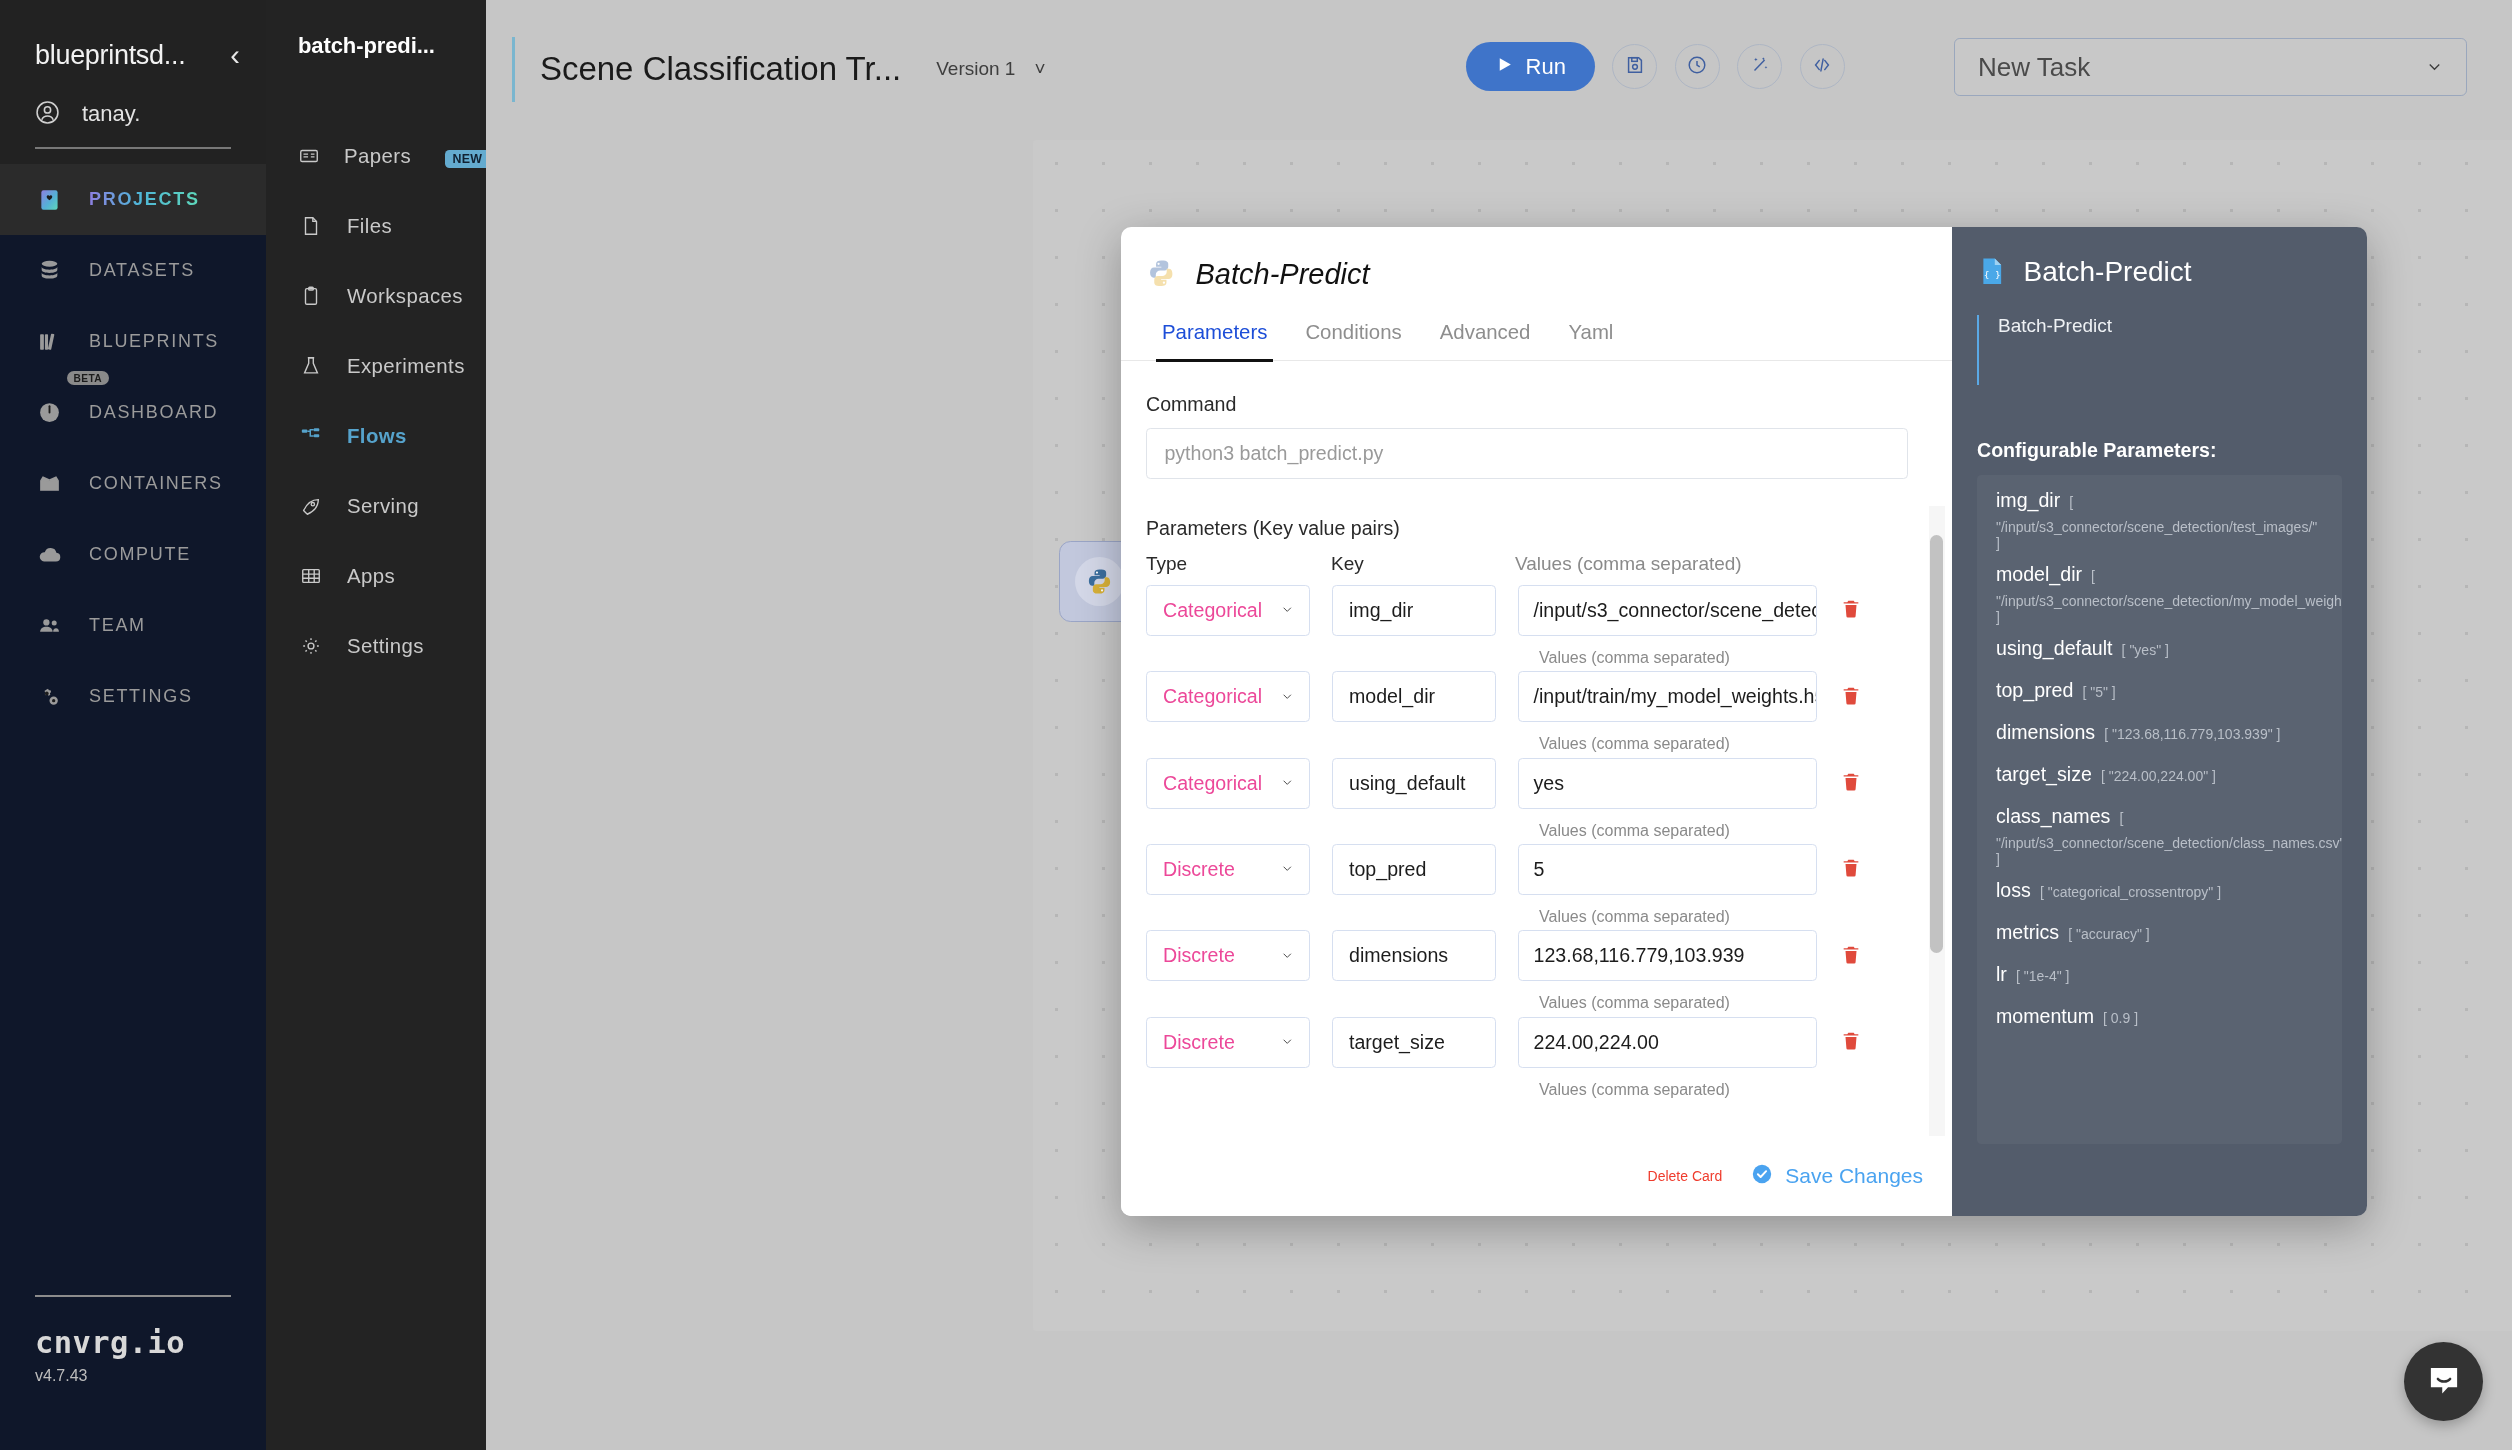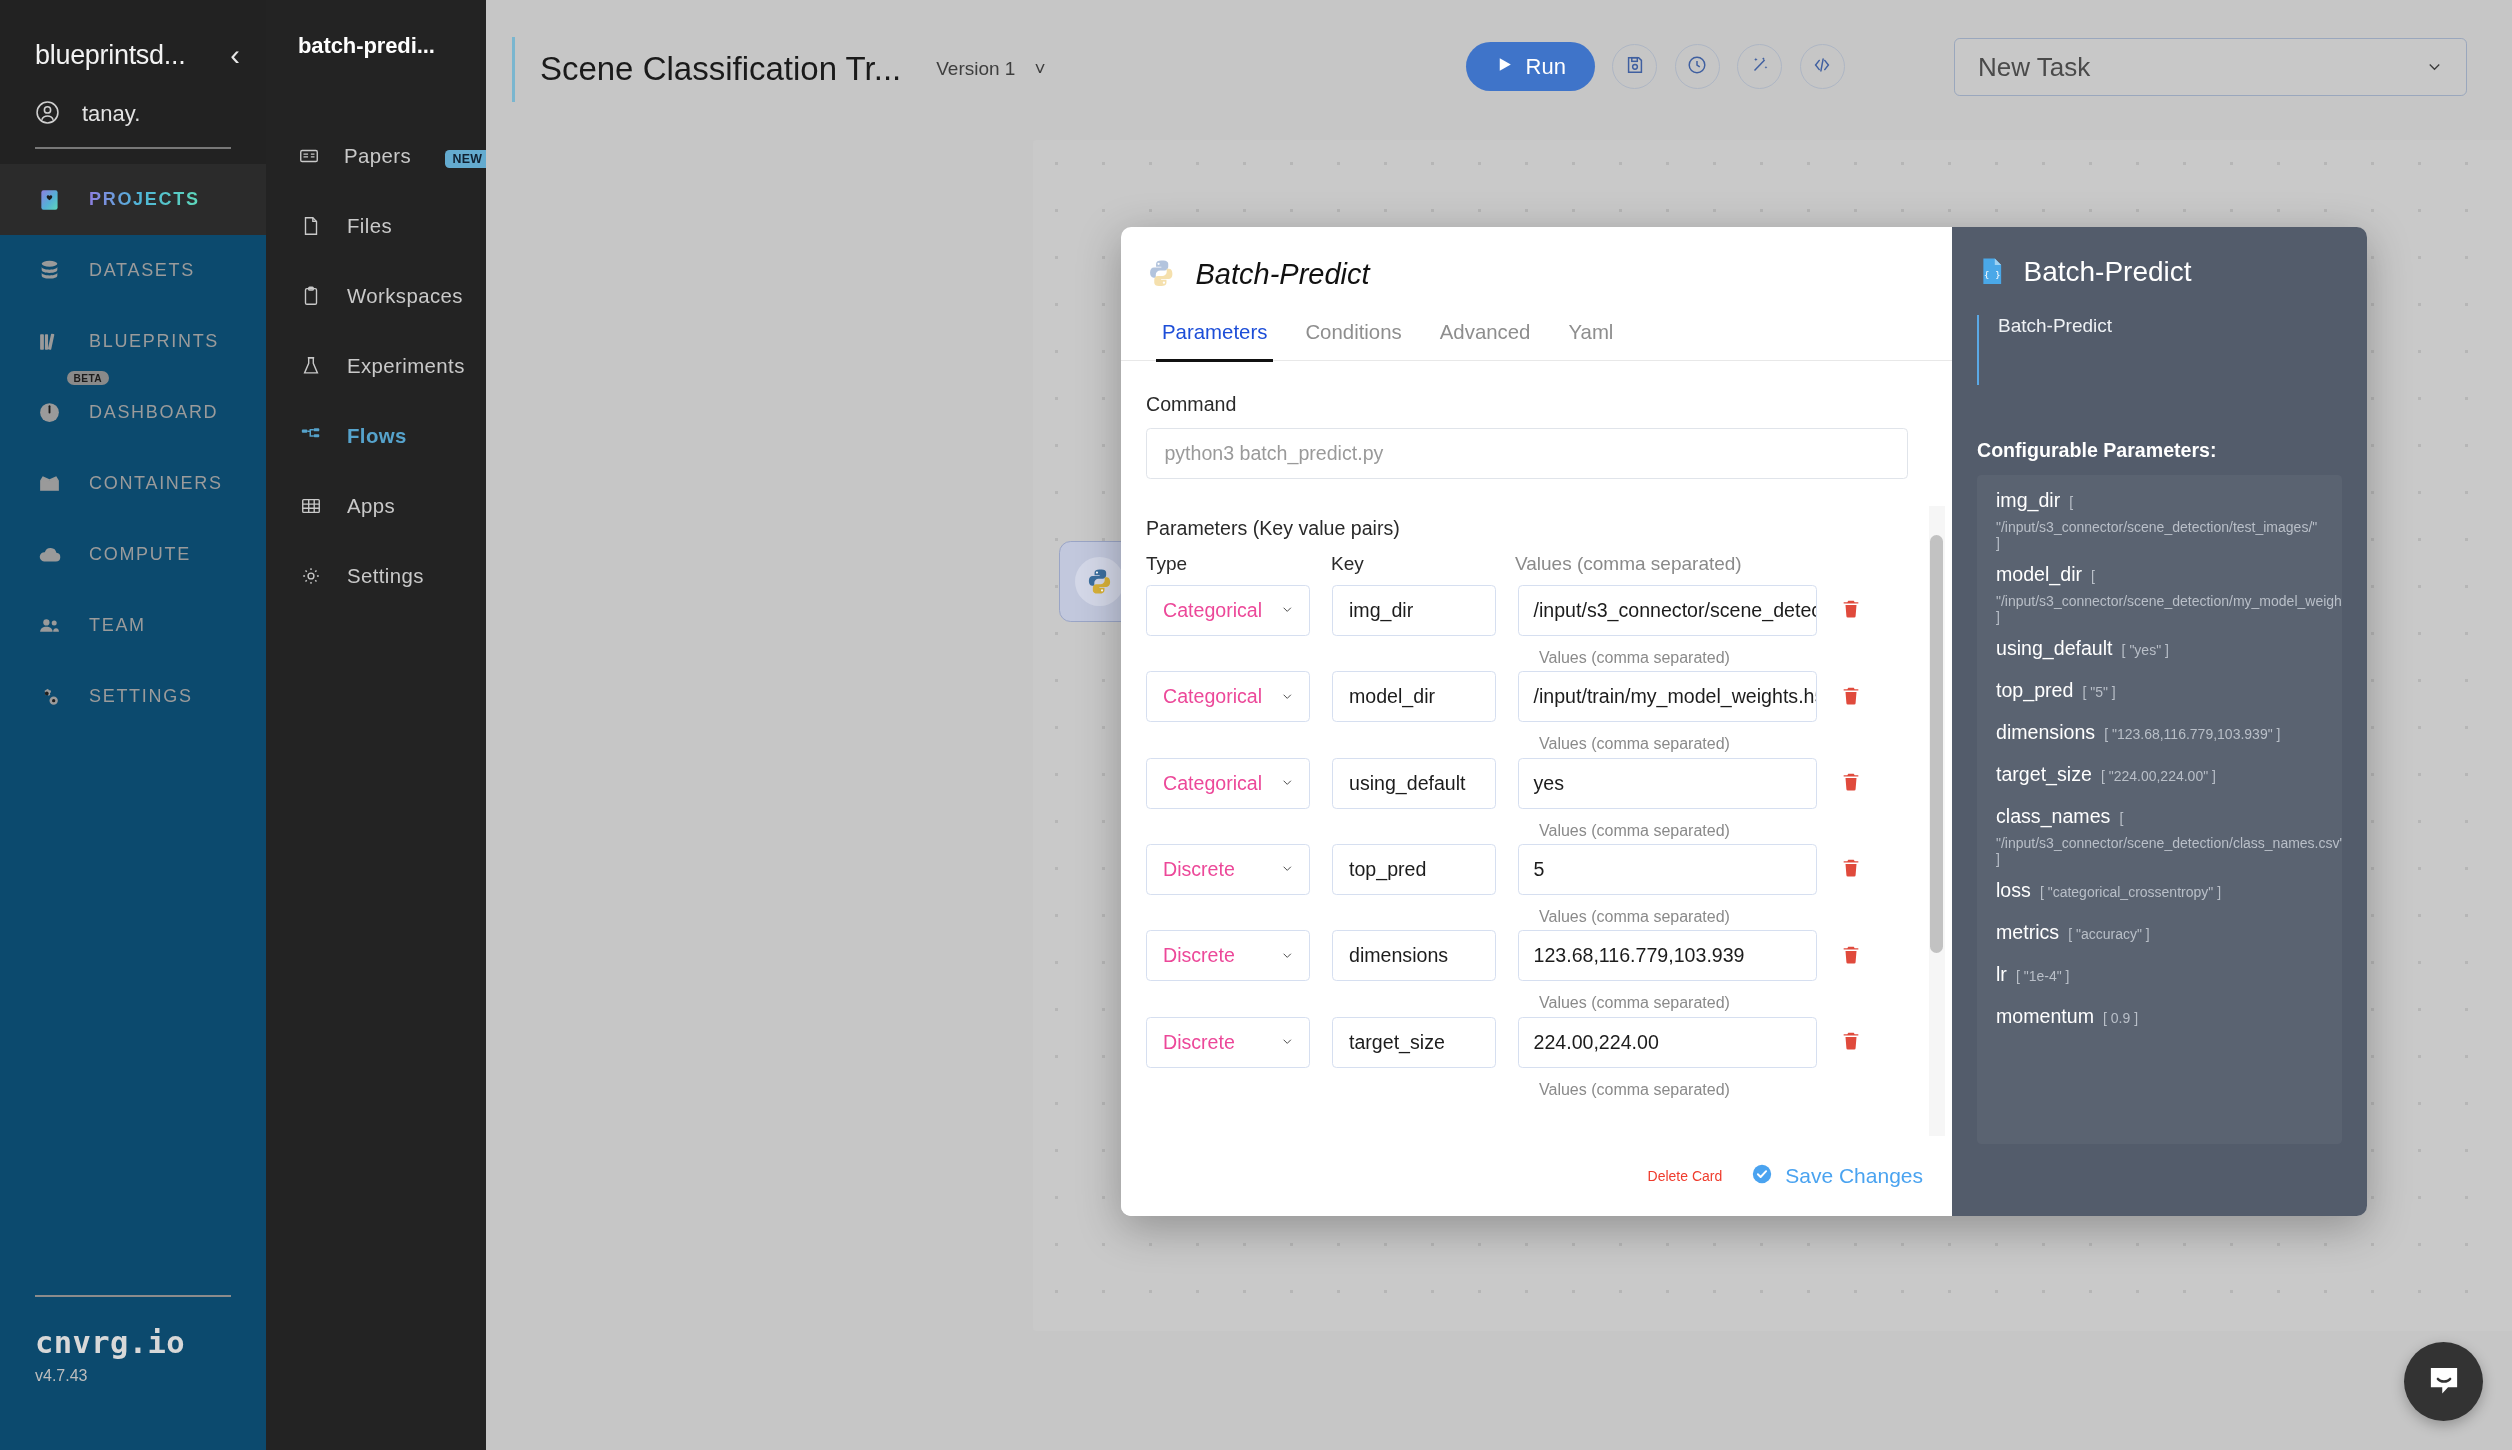--- a/index.html
+++ b/index.html
@@ -7,21 +7,21 @@
     width: 2512px; height: 1450px;
     font-family: "Liberation Sans", sans-serif;
     background: #c6c6c6;
     overflow: hidden;
   }
   #root { position: relative; width: 2512px; height: 1450px; }
 
   
   .gsidebar {
     position: absolute; left: 0; top: 0; width: 266px; height: 1450px;
-    background: #0c4a6e;
+    background: #0f172a;
   }
   .gsb-top { padding: 40px 0 0 0; background: #222222; height: 164px; }
   .gsb-org-row {
     display: flex; align-items: center; justify-content: space-between;
     padding: 0 26px 0 35px;
   }
   .gsb-org-name {
     color: #f2f2f2; font-size: 27px; font-weight: 400; letter-spacing: -0.3px;
     white-space: nowrap; overflow: hidden;
   }
@@ -410,20 +410,29 @@
             <rect x="2" y="5" width="6" height="3.4" rx="1"></rect>
             <rect x="15" y="3.5" width="6" height="3.4" rx="1"></rect>
             <rect x="15" y="10" width="6" height="3.4" rx="1"></rect>
             <path d="M8 6.8h3.2v5.2H15" stroke="#56a3cc" stroke-width="1.6" fill="none"></path>
             <path d="M11.2 6.8V5.2H15" stroke="#56a3cc" stroke-width="1.6" fill="none"></path>
           </svg>
         </span>
         <span class="psb-label">Flows</span>
       </div>
 
+      <div class="psb-item">
+        <span class="psb-icon">
+          <svg width="22" height="22" viewBox="0 0 24 24" fill="none" stroke="#c9c9c9" stroke-width="1.5">
+            <path d="M4 17c4-9 10-12 16-12 0 6-3 12-12 16l-2-2z"></path>
+              <circle cx="14" cy="10" r="1.8"></circle>
+          </svg>
+        </span>
+        <span class="psb-label">Serving</span>
+      </div>
 
       <div class="psb-item">
         <span class="psb-icon">
           <svg width="22" height="22" viewBox="0 0 24 24" fill="none" stroke="#c9c9c9" stroke-width="1.5">
             <rect x="3" y="5" width="18" height="14" rx="1"></rect>
               <path d="M3 10h18M3 14.5h18M9.5 5v14M15.5 5v14"></path>
           </svg>
         </span>
         <span class="psb-label">Apps</span>
       </div>

